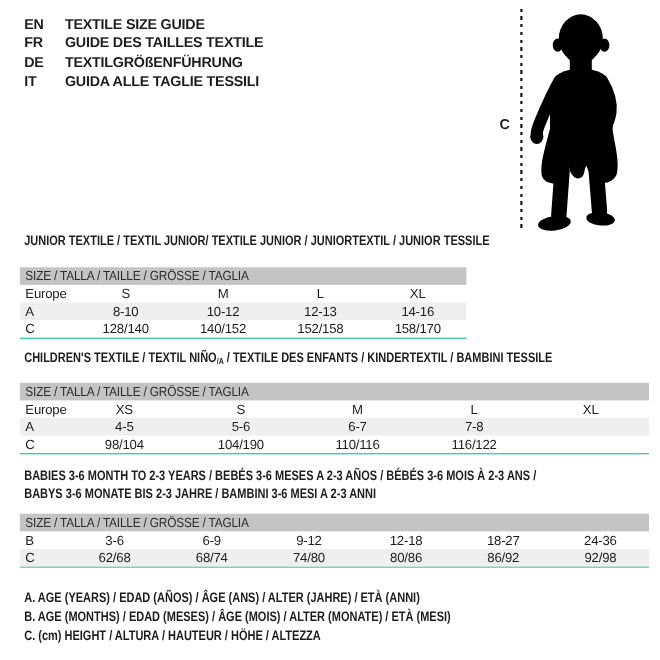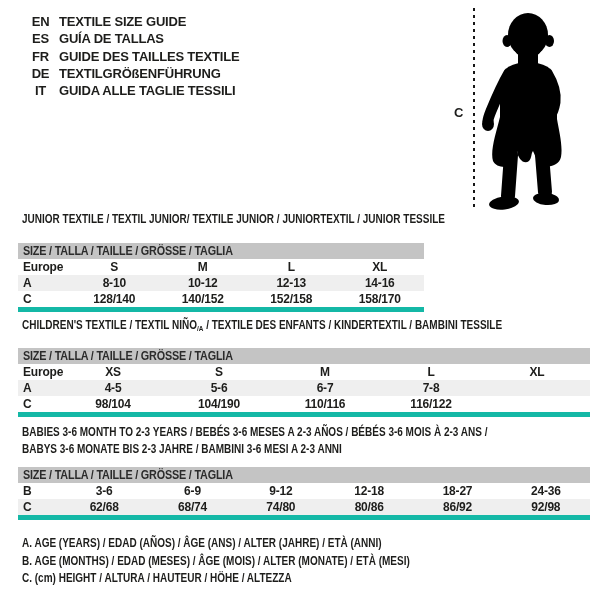--- a/index.html
+++ b/index.html
@@ -1,38 +1,38 @@
 <!DOCTYPE html>
 <html><head>
 <meta charset="utf-8">
 <style>
   html,body{margin:0;padding:0;background:#fff;}
   .page{
     position:relative;width:600px;height:600px;background:#fff;overflow:hidden;
     font-family:"Liberation Sans","DejaVu Sans",sans-serif;color:#1d1d1b;
   }
   
-  .lang-list{position:absolute;left:22px;top:13px;text-align:center;}
+  .lang-list{position:absolute;left:22px;top:13px;}
   .lang-row{display:flex;line-height:17.3px;font-weight:bold;font-size:13px;letter-spacing:-0.2px;}
   .lang-code{width:37px;flex:0 0 37px;}
   .lang-title{white-space:nowrap;}
   
   .figure-svg{position:absolute;left:480px;top:5px;}
   .dash-line{
     position:absolute;left:473px;top:8px;width:2px;height:200px;
     background:repeating-linear-gradient(to bottom,#161616 0 3px,transparent 3px 7px);
   }
   .c-label{position:absolute;left:454px;top:105px;font-weight:bold;font-size:13px;}
   
   .heading{position:absolute;font-weight:bold;font-size:12.5px;white-space:nowrap;line-height:17px;}
   .cond{display:inline-block;transform:scaleX(0.8);transform-origin:0 50%;white-space:nowrap;}
   .cond-bar{display:inline-block;transform:scaleX(0.9);transform-origin:0 50%;white-space:nowrap;}
   .heading .line{display:block;}
   
-  .table{position:absolute;border-bottom:5px solid #14b8a6;font-weight:bold;}
+  .table{position:absolute;border-bottom:1px solid #14b8a6;}
   .size-bar{
     height:16px;background:#c4c4c4;display:flex;align-items:center;
     padding-left:5px;font-size:12px;color:#2b2b2b;letter-spacing:-0.2px;box-sizing:border-box;
   }
   .trow{display:grid;height:16px;align-items:center;font-size:12px;letter-spacing:-0.2px;}
   .table > .trow:nth-child(3){background:#efefef;}
   .cell{text-align:center;overflow:visible;}
   .cell.rowlabel{text-align:left;padding-left:5px;}
   .cols-junior{grid-template-columns:52px repeat(4,1fr);}
   .cols-children{grid-template-columns:42px repeat(5,1fr);}
@@ -46,24 +46,20 @@
 </style>
 </head>
 <body>
 
 <div class="page">
 
   <div class="lang-list">
     <div class="lang-row">
       <span class="lang-code">EN</span>
       <span class="lang-title">TEXTILE SIZE GUIDE</span>
-    </div>
-    <div class="lang-row">
-      <span class="lang-code">ES</span>
-      <span class="lang-title">GUÍA DE TALLAS</span>
     </div>
     <div class="lang-row">
       <span class="lang-code">FR</span>
       <span class="lang-title">GUIDE DES TAILLES TEXTILE</span>
     </div>
     <div class="lang-row">
       <span class="lang-code">DE</span>
       <span class="lang-title">TEXTILGRÖßENFÜHRUNG</span>
     </div>
     <div class="lang-row">

